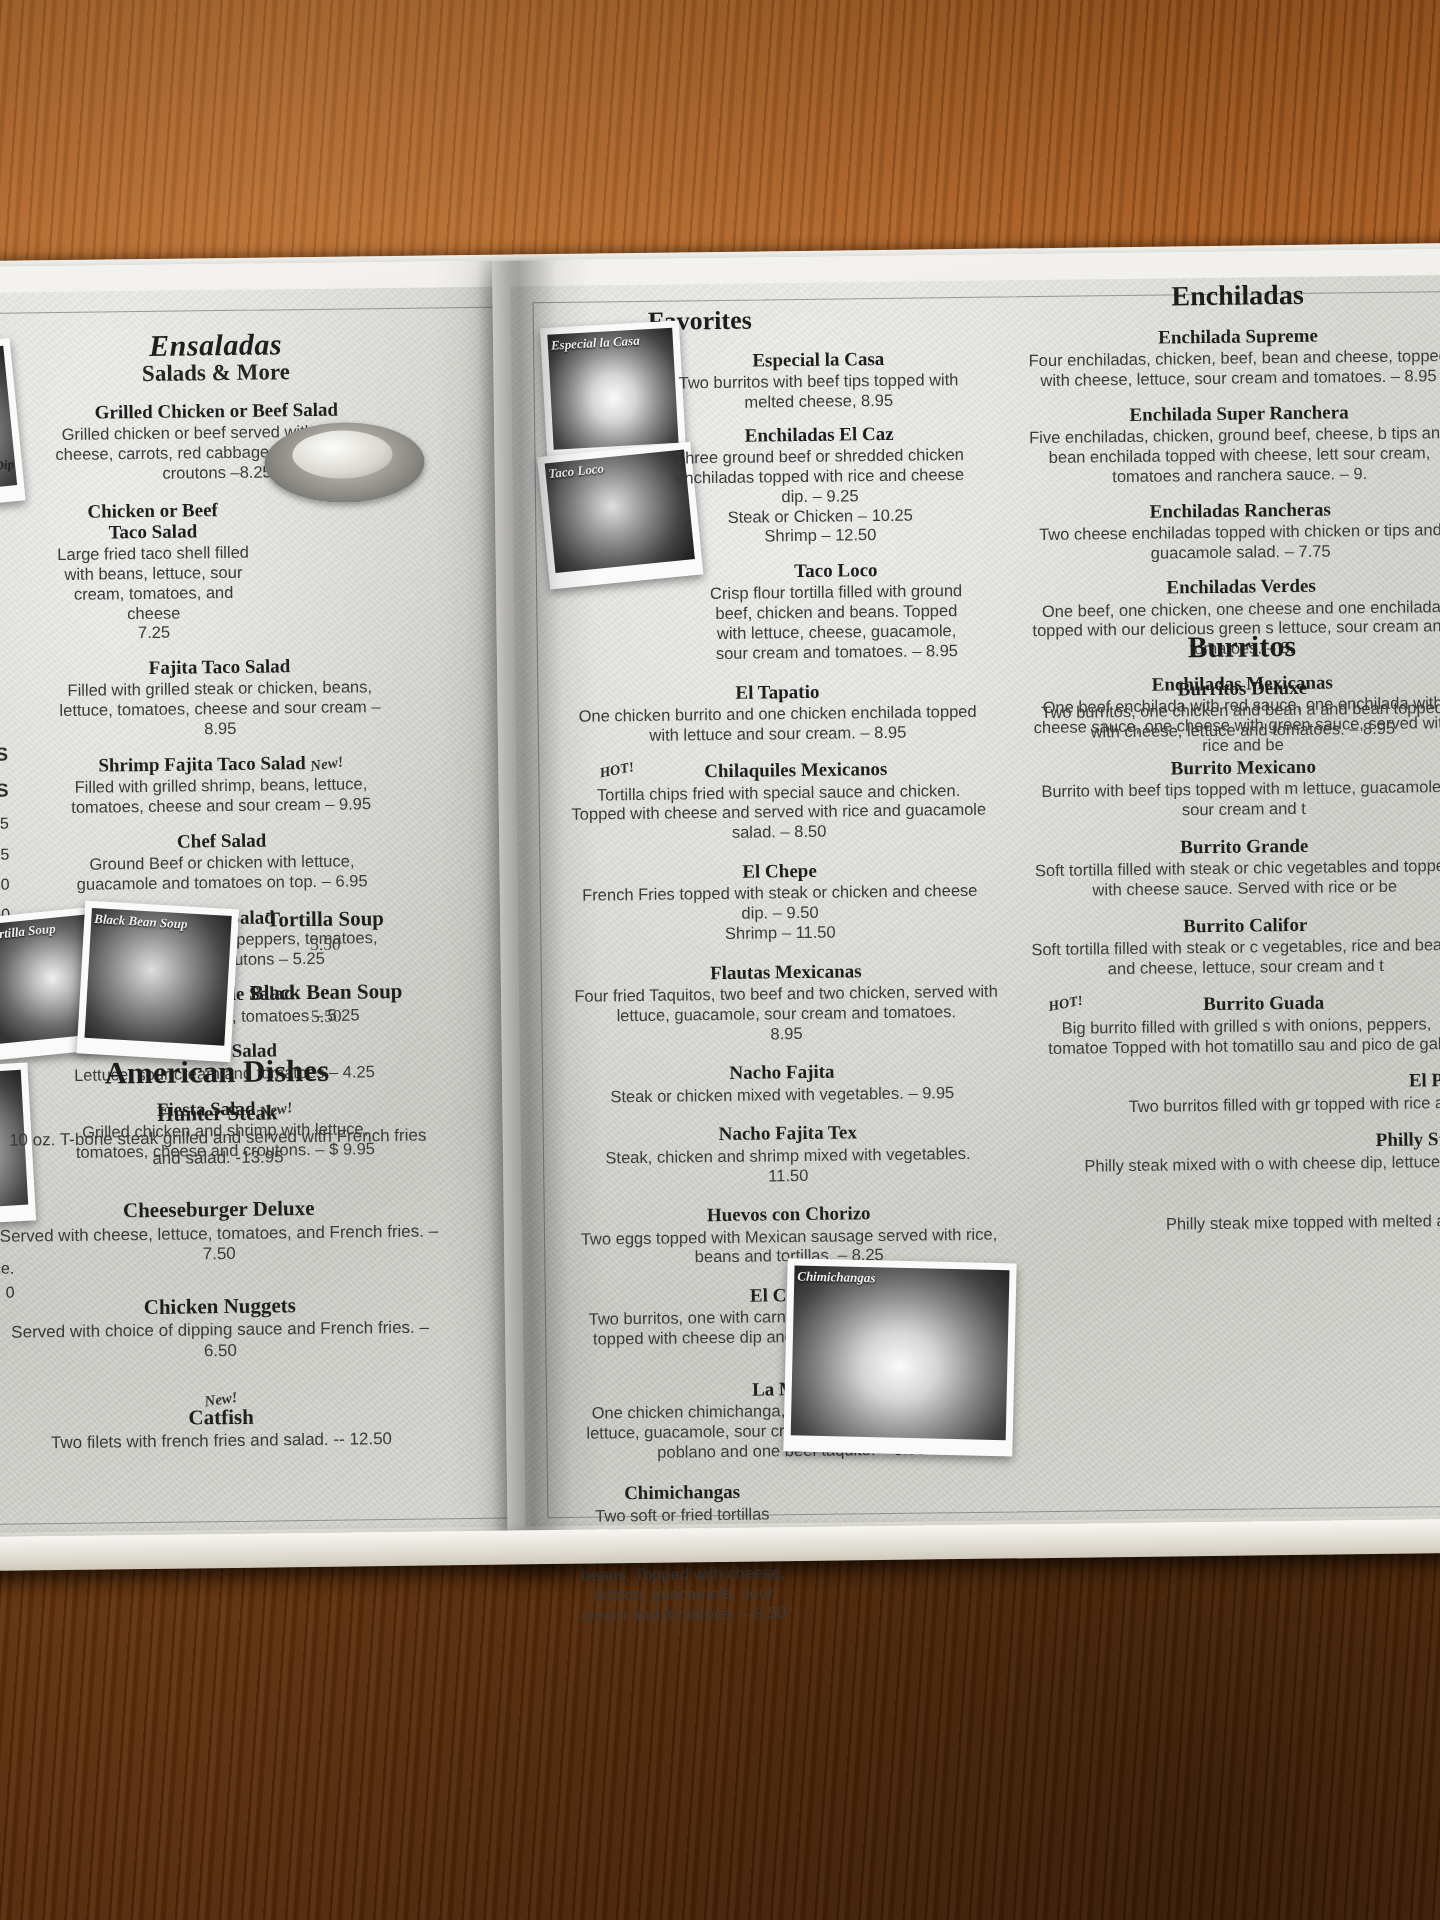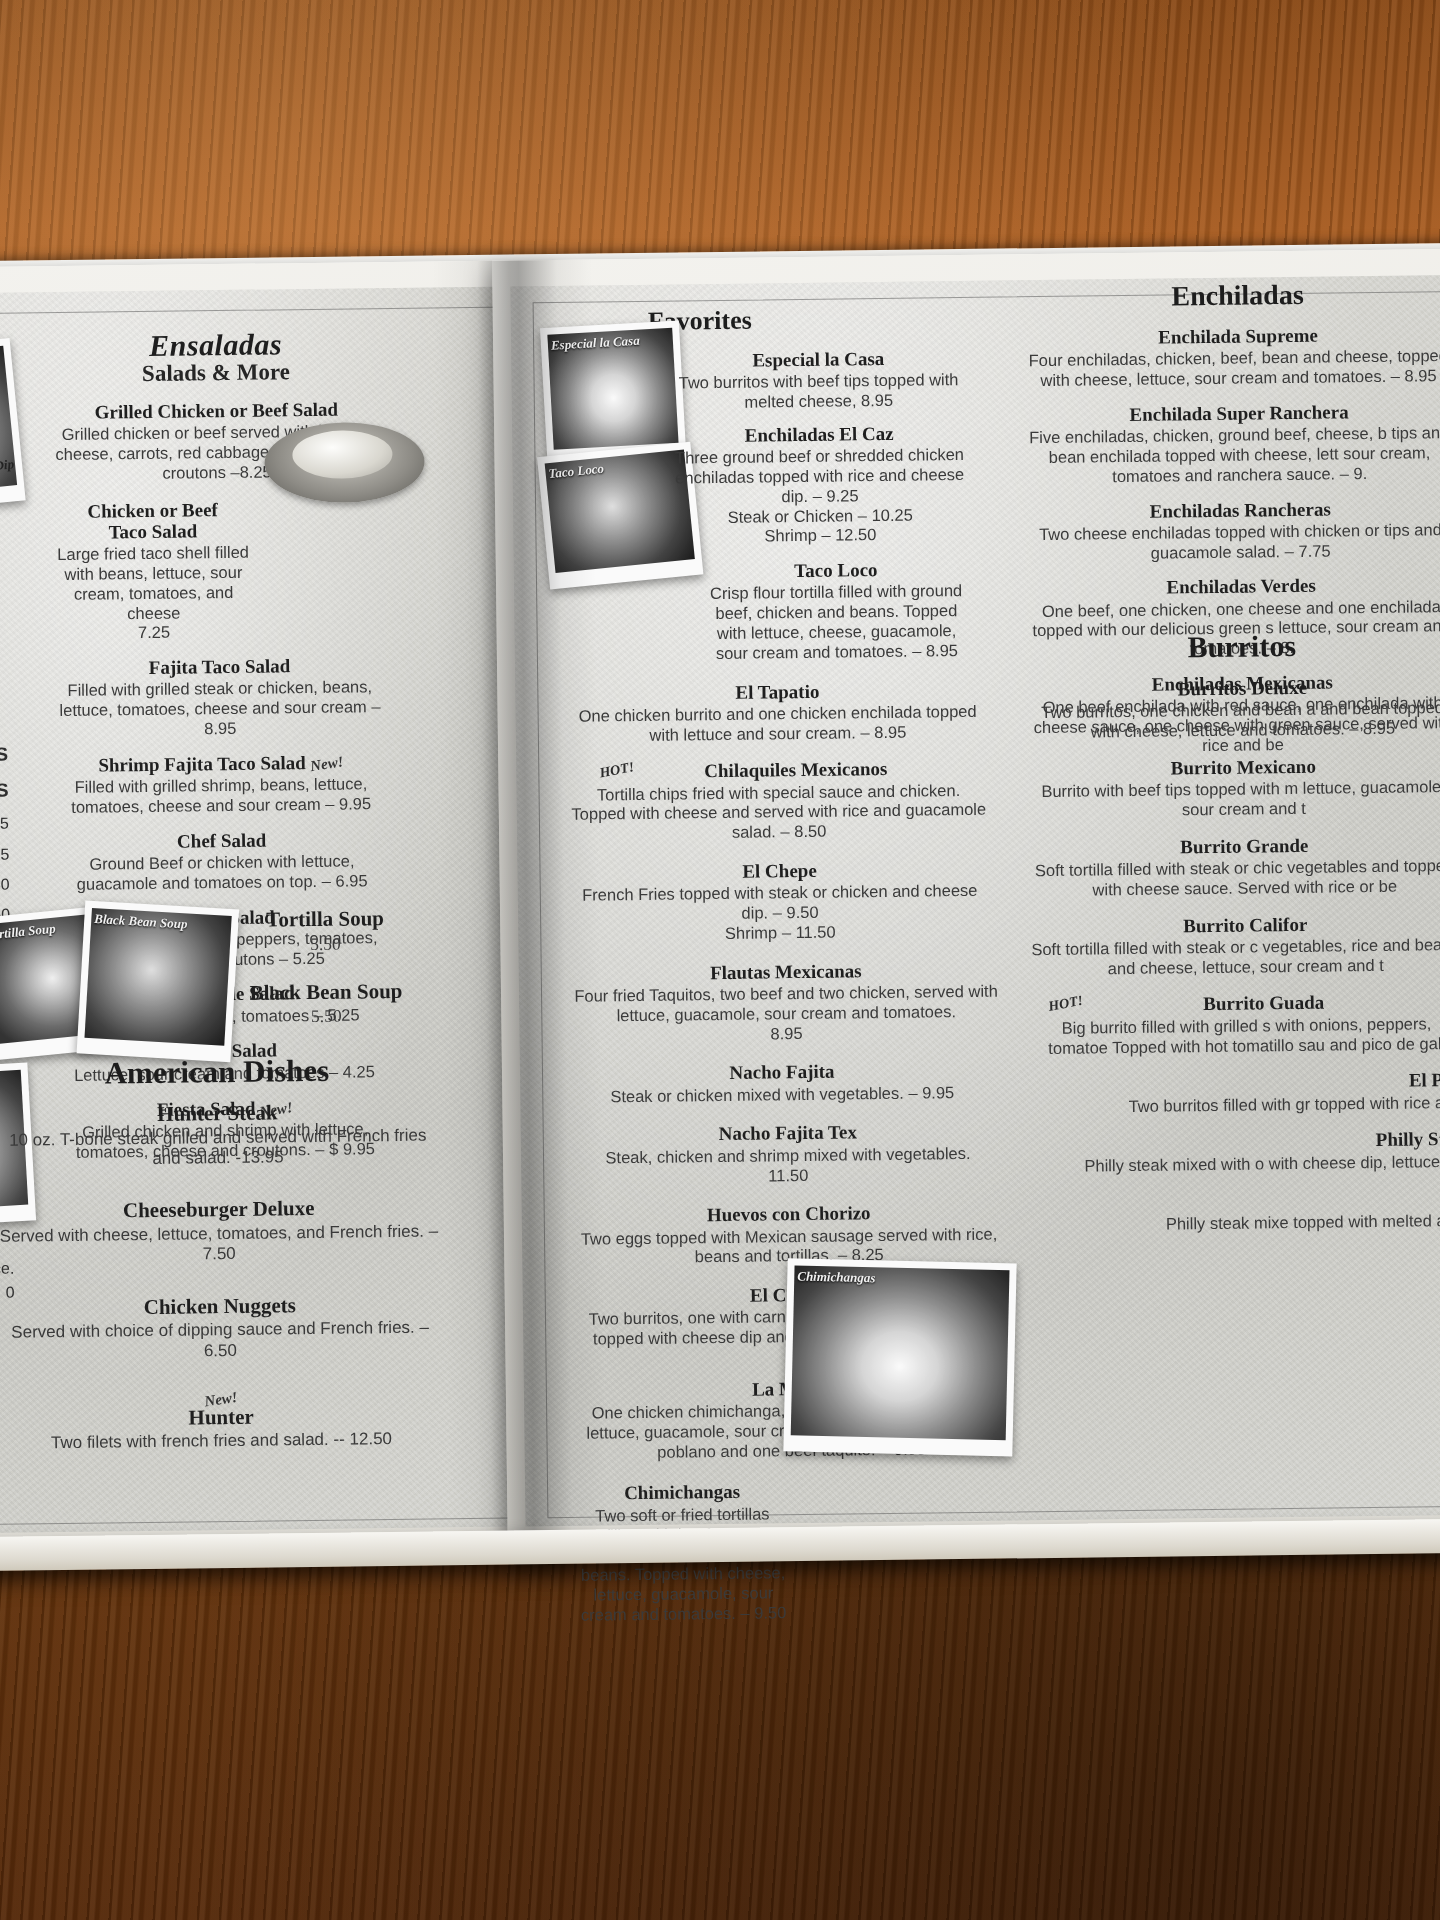--- a/index.html
+++ b/index.html
@@ -305,21 +305,21 @@
       </div>
 
       <div class="item" style="margin-top:30px;">
         <h4 style="font-size:21px;">Chicken Nuggets</h4>
         <p style="font-size:17px;">Served with choice of dipping sauce and French fries. – 6.50</p>
       </div>
 
       <div class="item" style="margin-top:30px;">
         <h4 style="font-size:21px;">
           <span class="new-badge" style="display:block;margin:0 0 -2px 0;">New!</span>
-          <span>Hunter</span>
+          <span>Catfish</span>
         </h4>
         <p style="font-size:17px;">Two filets with french fries and salad. -- 12.50</p>
       </div>
     </div>
   </div>
 
   <div class="page page-right">
     <div class="sheet"></div>
     <div class="frame"></div>
 

